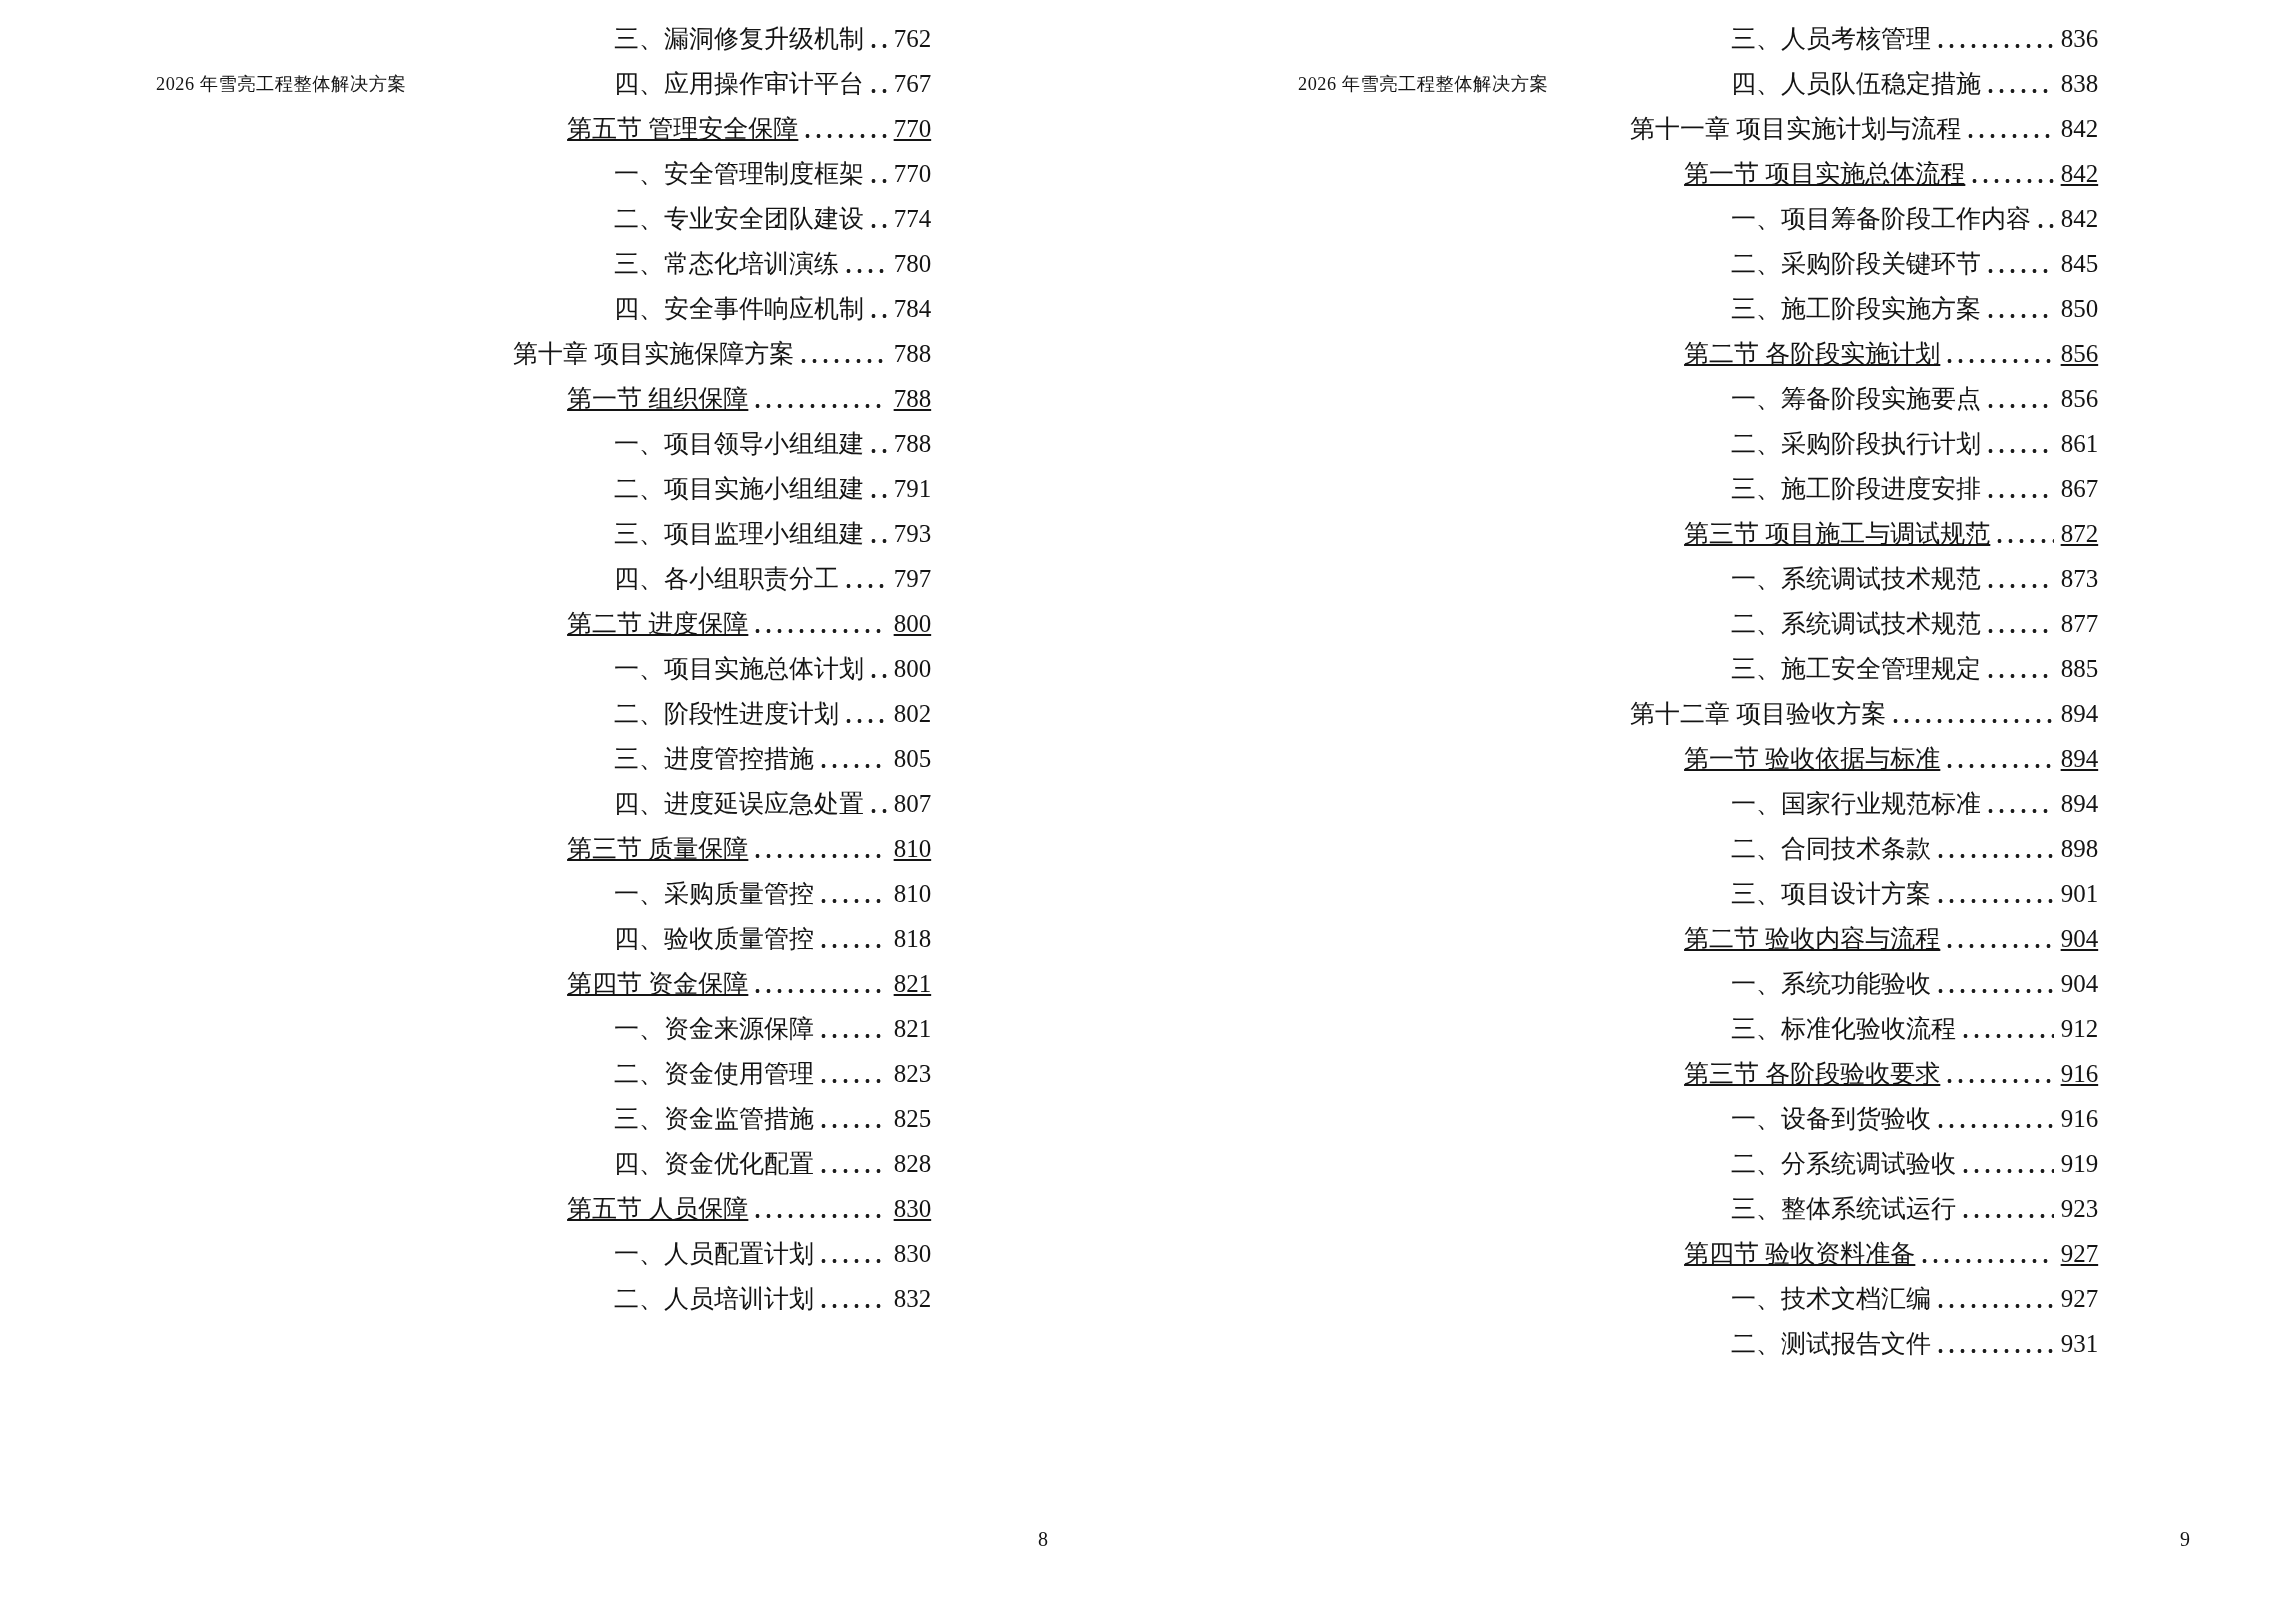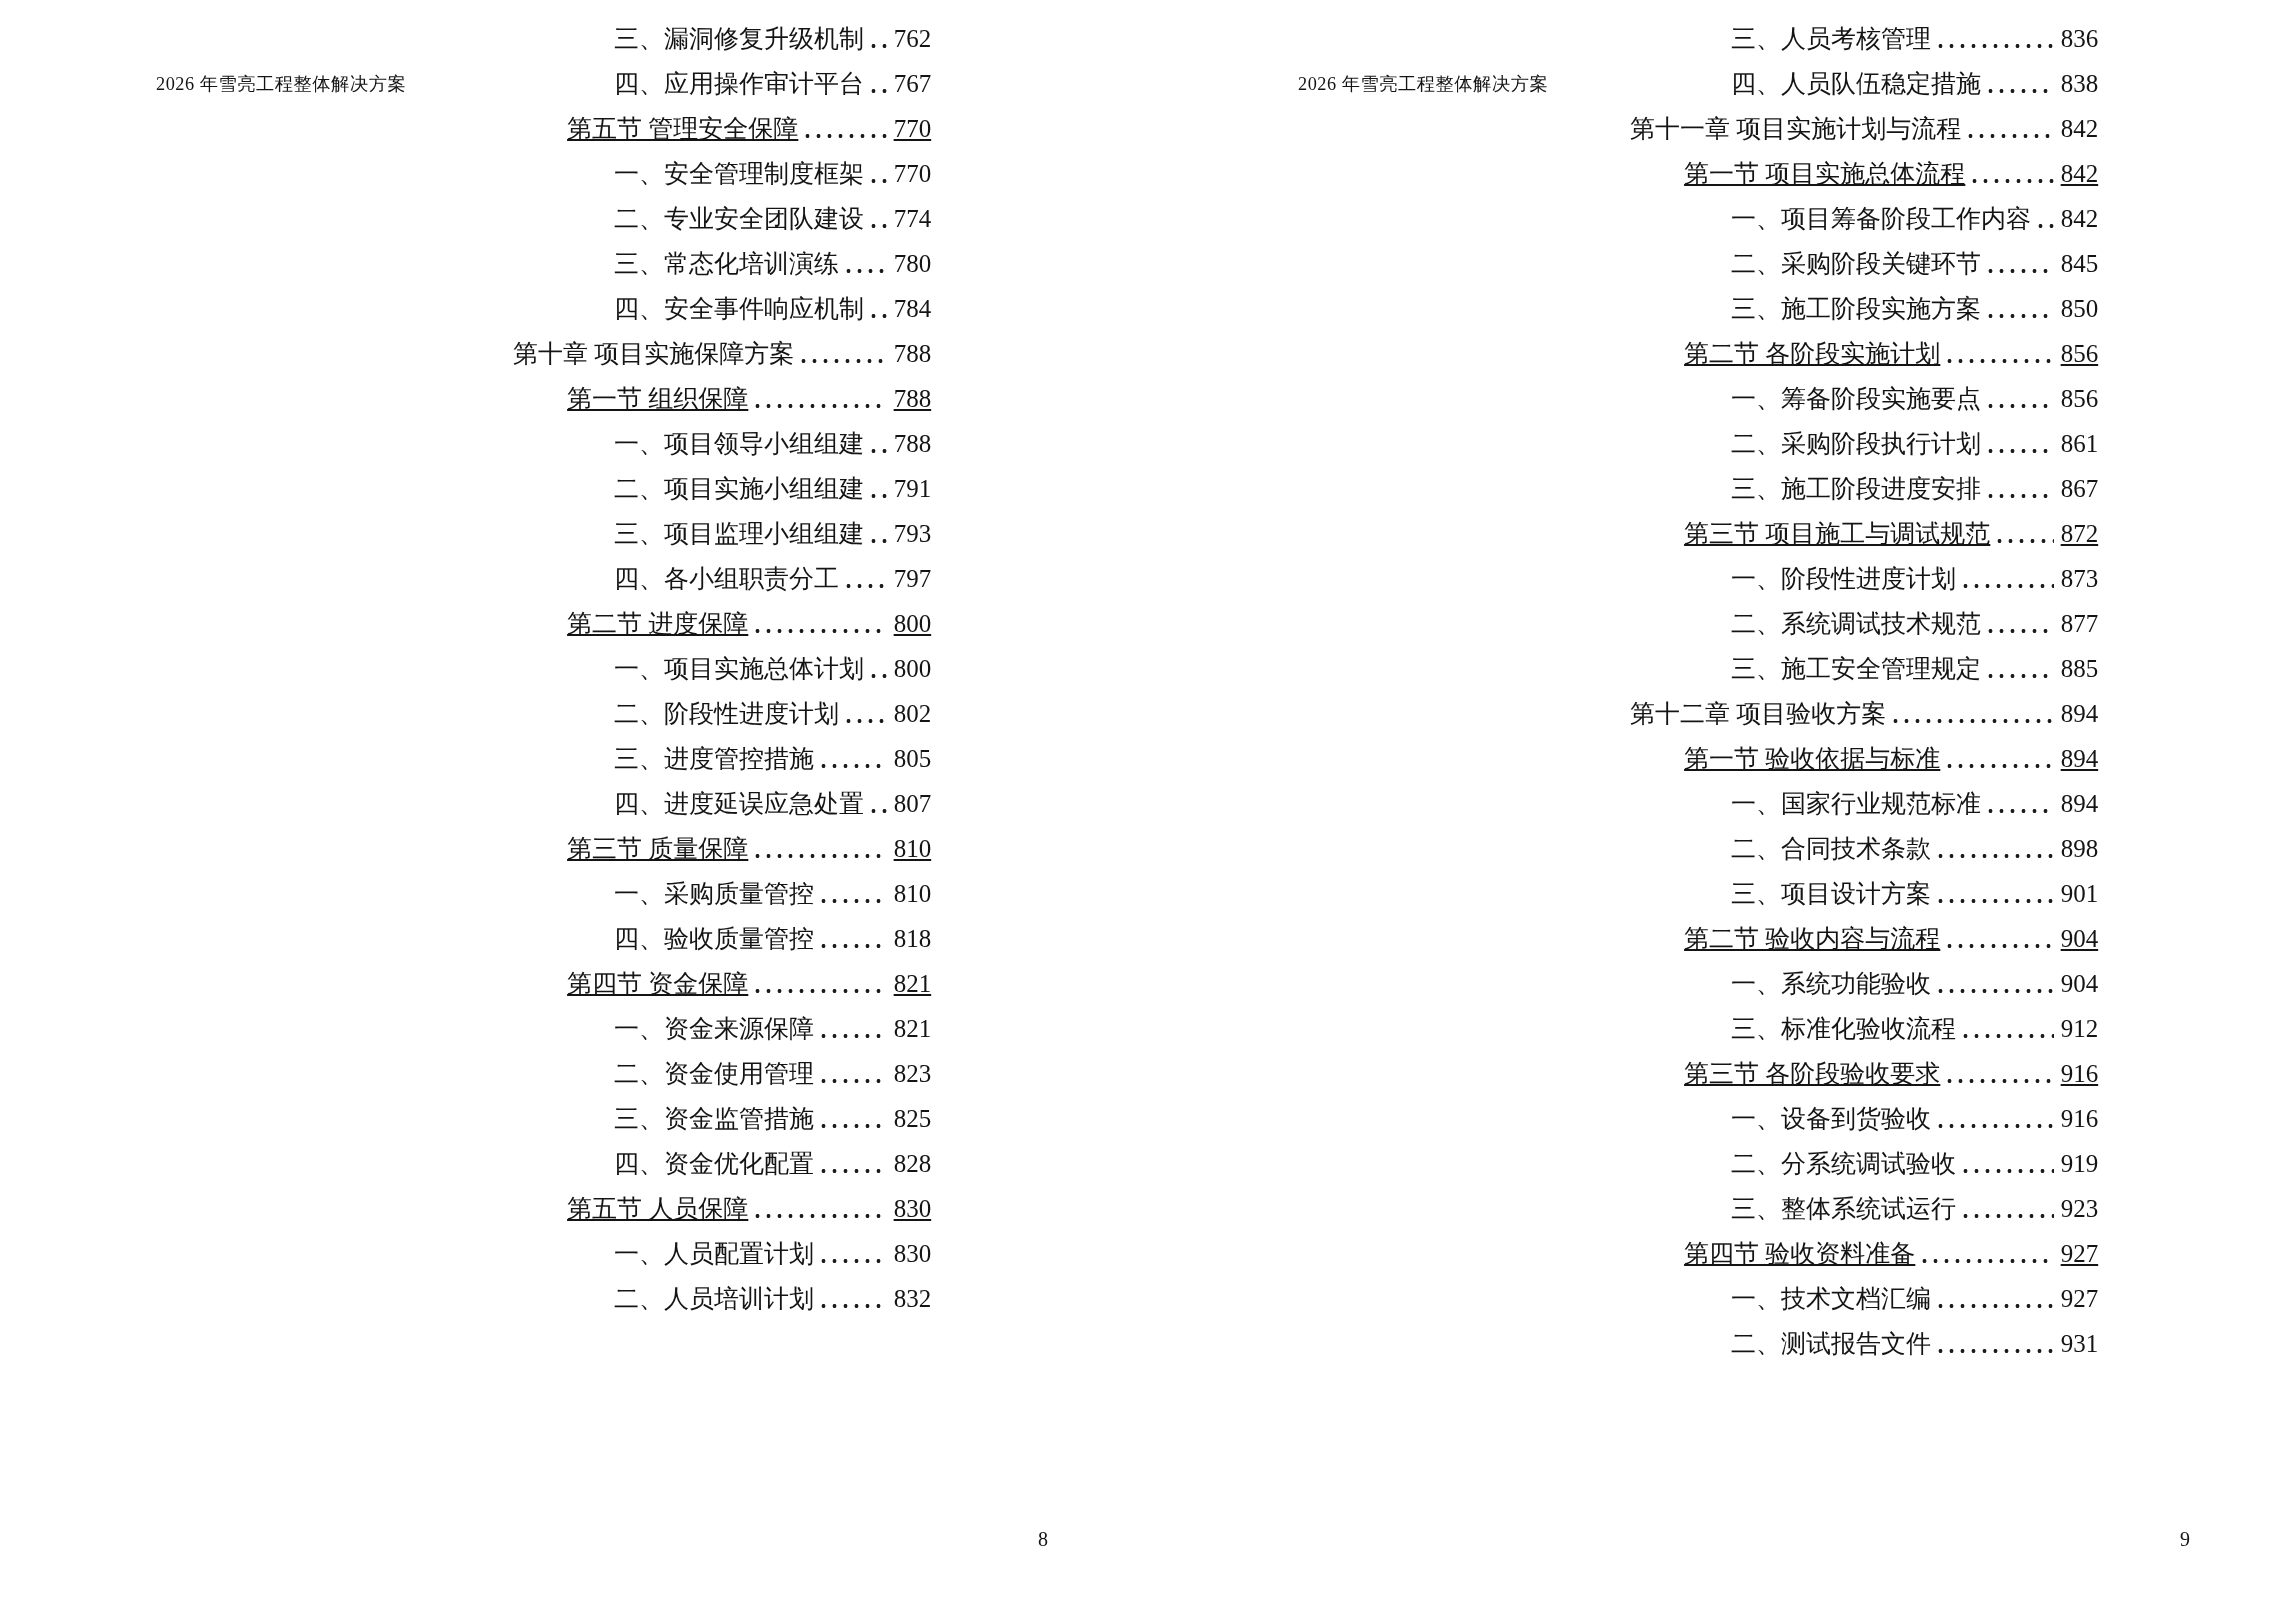--- a/index.html
+++ b/index.html
@@ -284,21 +284,21 @@
           <span class="toc-label">三、施工阶段进度安排</span>
           <span class="dot-leader"></span>
           <span class="toc-pagenum">867</span>
         </div>
         <div class="toc-row lv-section">
           <span class="toc-label">第三节 项目施工与调试规范</span>
           <span class="dot-leader"></span>
           <span class="toc-pagenum">872</span>
         </div>
         <div class="toc-row lv-item">
-          <span class="toc-label">一、阶段性进度计划</span>
+          <span class="toc-label">一、系统调试技术规范</span>
           <span class="dot-leader"></span>
           <span class="toc-pagenum">873</span>
         </div>
         <div class="toc-row lv-item">
           <span class="toc-label">二、系统调试技术规范</span>
           <span class="dot-leader"></span>
           <span class="toc-pagenum">877</span>
         </div>
         <div class="toc-row lv-item">
           <span class="toc-label">三、施工安全管理规定</span>

